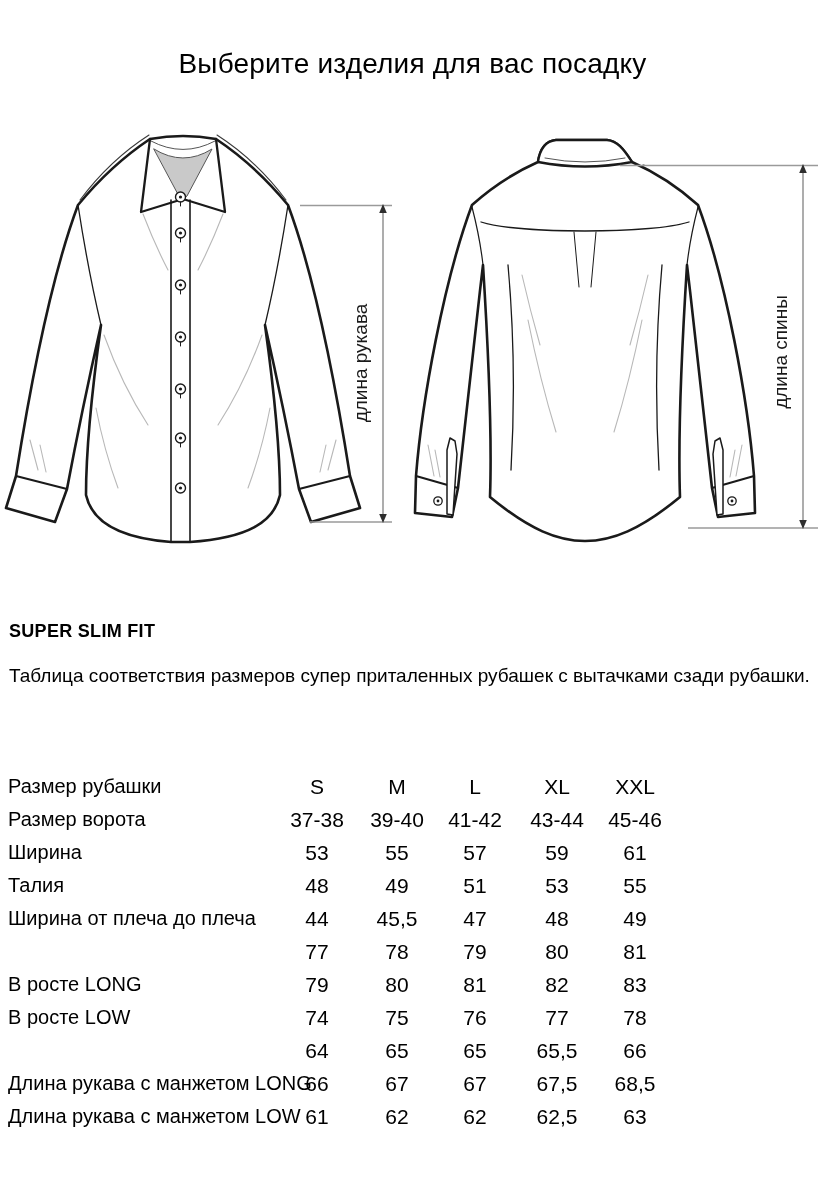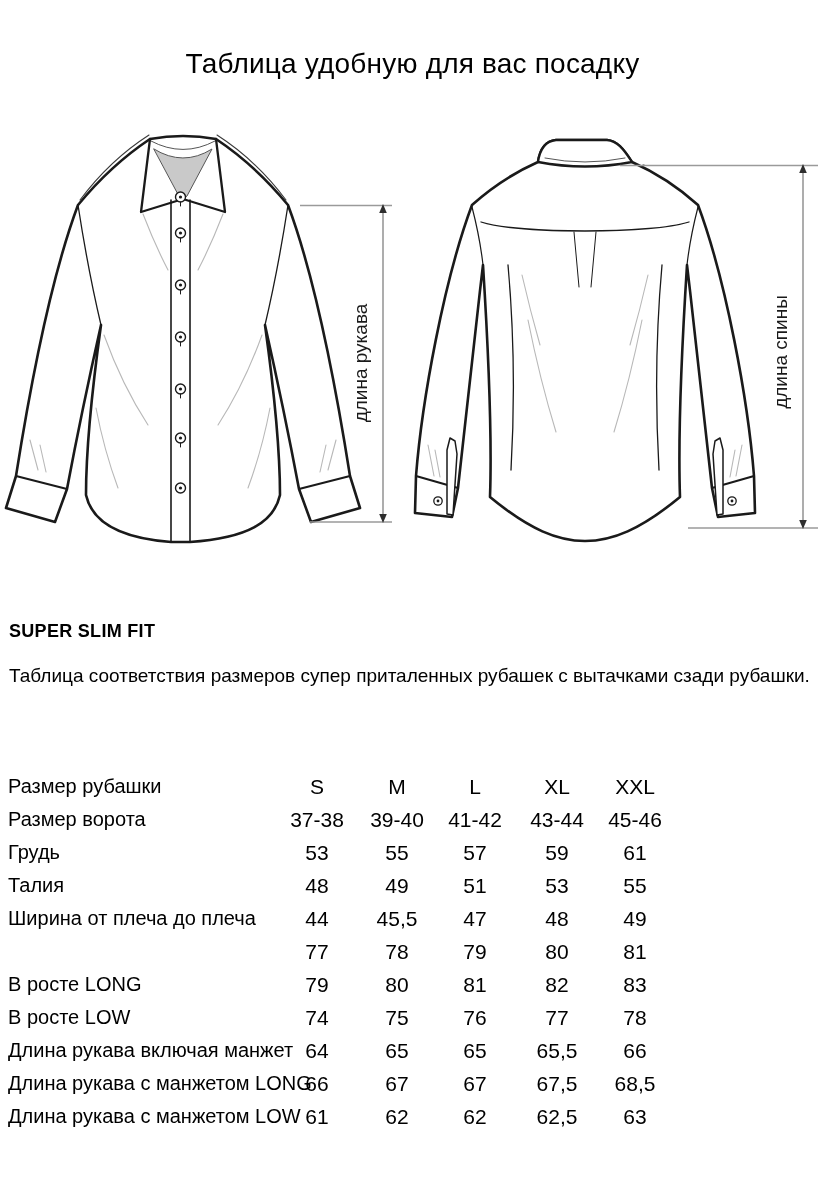--- a/index.html
+++ b/index.html
@@ -12,21 +12,21 @@
   .fit-desc{top:657px;left:9px;width:805px;font-size:19px;line-height:37px;}
   .size-table{top:742px;left:8px;width:810px;margin-top:28px;}
   .trow{position:relative;height:33px;display:flex;align-items:center;}
   .tlabel{font-size:20px;white-space:nowrap;}
   .tval{position:absolute;top:0;height:33px;display:flex;align-items:center;justify-content:center;transform:translateX(-50%);font-size:21px;white-space:nowrap;}
   .c1{left:309px}.c2{left:389px}.c3{left:467px}.c4{left:549px}.c5{left:627px}
 </style>
 </head>
 <body>
 
-<div class="abs page-title">Таблица удобную для вас посадку</div>
+<div class="abs page-title">Выберите изделия для вас посадку</div>
 
 <svg id="diagram" class="abs" width="825" height="470" viewBox="0 0 825 470">
 
   <g fill="none" stroke="#1a1a1a" stroke-linecap="round" stroke-linejoin="round">
 
     <path d="M150,29 Q183,23 216,29
              Q255,55 288,95
              C316,170 338,290 350,366
              L360,398 L311,412 L299,379
              C286,310 274,255 265,215
@@ -192,21 +192,21 @@
   </div>
   <div class="trow">
     <span class="tlabel">Размер ворота</span>
     <span class="tval c1">37-38</span>
     <span class="tval c2">39-40</span>
     <span class="tval c3">41-42</span>
     <span class="tval c4">43-44</span>
     <span class="tval c5">45-46</span>
   </div>
   <div class="trow">
-    <span class="tlabel">Грудь</span>
+    <span class="tlabel">Ширина</span>
     <span class="tval c1">53</span>
     <span class="tval c2">55</span>
     <span class="tval c3">57</span>
     <span class="tval c4">59</span>
     <span class="tval c5">61</span>
   </div>
   <div class="trow">
     <span class="tlabel">Талия</span>
     <span class="tval c1">48</span>
     <span class="tval c2">49</span>
@@ -239,21 +239,20 @@
   </div>
   <div class="trow">
     <span class="tlabel">В росте LOW</span>
     <span class="tval c1">74</span>
     <span class="tval c2">75</span>
     <span class="tval c3">76</span>
     <span class="tval c4">77</span>
     <span class="tval c5">78</span>
   </div>
   <div class="trow">
-    <span class="tlabel">Длина рукава включая манжет</span>
     <span class="tval c1">64</span>
     <span class="tval c2">65</span>
     <span class="tval c3">65</span>
     <span class="tval c4">65,5</span>
     <span class="tval c5">66</span>
   </div>
   <div class="trow">
     <span class="tlabel">Длина рукава с манжетом LONG</span>
     <span class="tval c1">66</span>
     <span class="tval c2">67</span>

